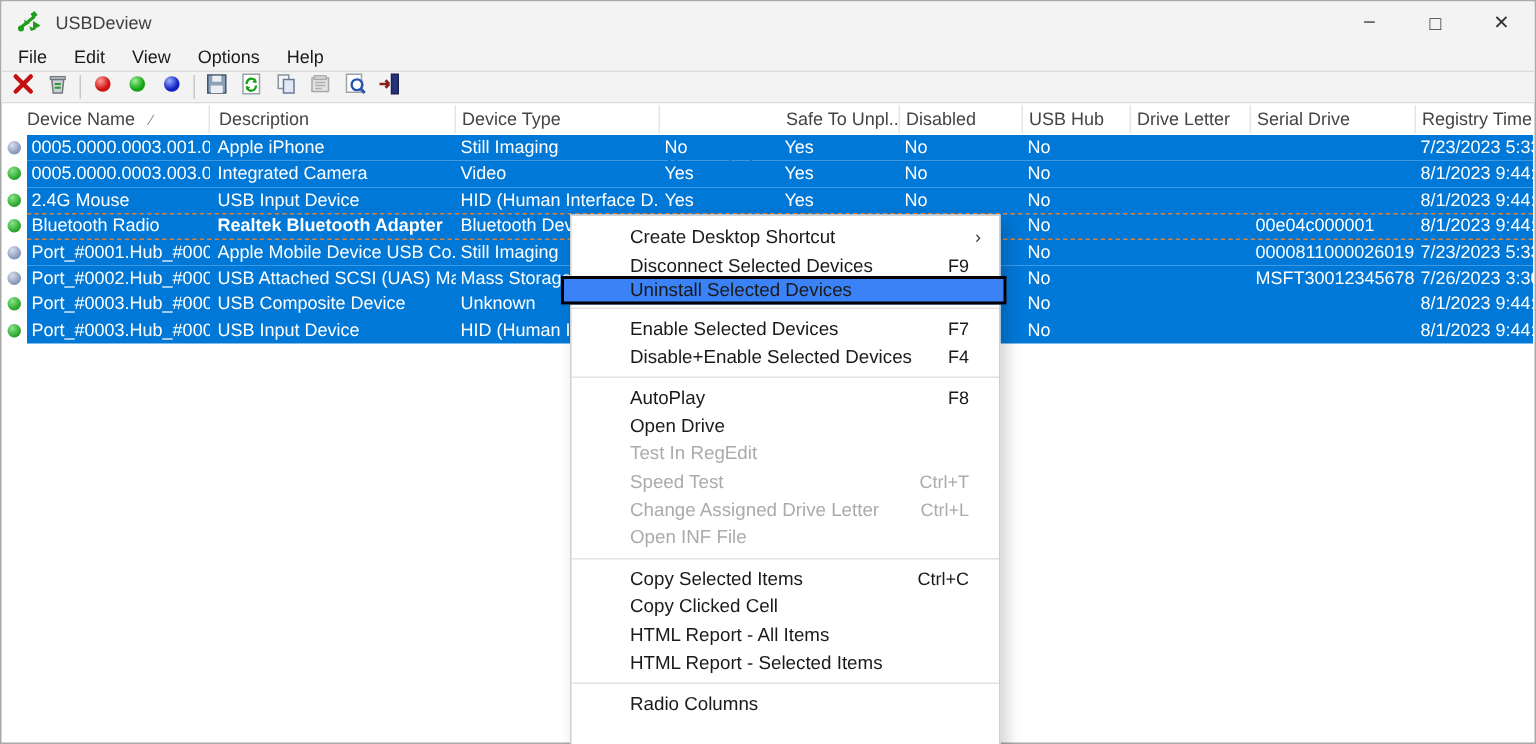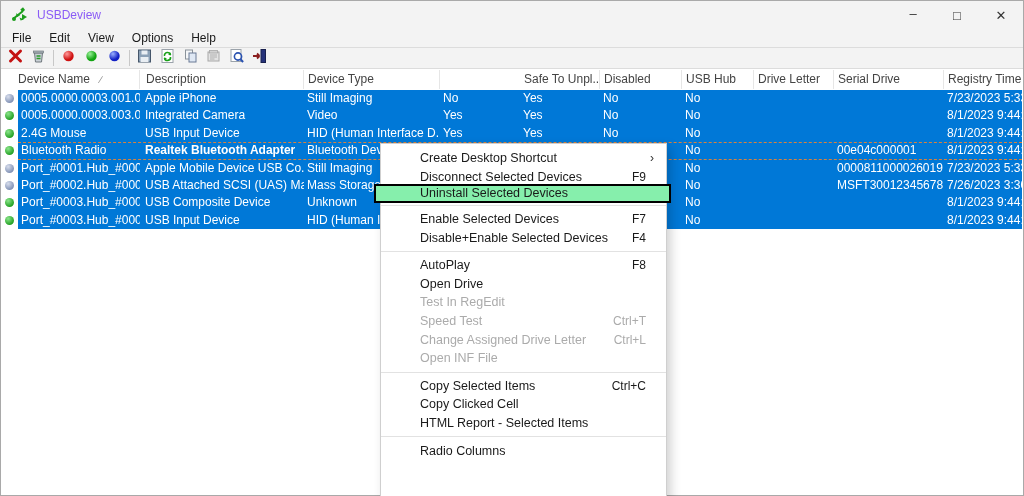--- a/index.html
+++ b/index.html
@@ -6,21 +6,21 @@
   html,body { width:1024px; height:496px; overflow:hidden; background:#fff;
     font-family:"Liberation Sans","DejaVu Sans",sans-serif; }
   .window { position:absolute; left:0; top:0; width:1024px; height:496px;
     border:1px solid #a9a9a9; background:#fff; }
 
   
   .titlebar { position:absolute; left:0; top:0; right:0; height:28px;
     background:#f3f3f3; display:flex; align-items:center; }
   .app-icon { margin:0 8px 0 10px; width:18px; height:18px; display:flex;
     align-items:center; justify-content:center; }
-  .title-text { font-size:12px; color:#8b5cf6; }
+  .title-text { font-size:12px; color:#404040; }
   .win-controls { position:absolute; right:0; top:0; height:28px; display:flex; }
   .win-btn { width:44px; height:28px; display:flex; align-items:center;
     justify-content:center; font-size:13px; color:#333; cursor:default; }
   .win-btn.min span { position:relative; top:-2px; }
 
   
   .menubar { position:absolute; left:0; top:28px; right:0; height:18px;
     background:#f3f3f3; display:flex; align-items:center; padding-left:2px; }
   .menu-item { font-size:12px; color:#1a1a1a; padding:1px 9px; }
 
@@ -62,21 +62,21 @@
     box-shadow:4px 4px 10px rgba(0,0,0,.18); padding-top:5px; z-index:10; }
   .cm-item { position:relative; height:18.6px; display:flex; align-items:center;
     padding-left:39px; padding-right:20px; font-size:12.5px; color:#1a1a1a;
     white-space:nowrap; }
   .cm-label { flex:1 1 auto; }
   .cm-shortcut { flex:0 0 auto; font-size:12px; color:#1a1a1a; }
   .cm-arrow { flex:0 0 auto; font-size:12px; color:#333; margin-right:-8px; }
   .cm-item.disabled .cm-label, .cm-item.disabled .cm-shortcut { color:#ababab; }
   .cm-sep { height:1px; background:#e2e2e2; margin:4px 0; }
   .cm-item.boxed { border:2px solid #000; margin:-2px -5px -2px -7px;
-    padding-left:44px; background:#86efac; }
+    padding-left:44px; background:#3b82f6; }
 </style>
 </head>
 <body>
 
 <div class="window">
 
   <div class="titlebar">
     <span class="app-icon">
       <svg width="16" height="16" viewBox="0 0 16 16">
         <path d="M1 12 L11 4" stroke="#1d9e1d" stroke-width="2" fill="none"></path>
@@ -375,20 +375,23 @@
       </div>
       <div class="cm-sep"></div>
       <div class="cm-item">
         <span class="cm-label">Copy Selected Items</span>
         <span class="cm-shortcut">Ctrl+C</span>
       </div>
       <div class="cm-item">
         <span class="cm-label">Copy Clicked Cell</span>
       </div>
       <div class="cm-item">
+        <span class="cm-label">HTML Report - All Items</span>
+      </div>
+      <div class="cm-item">
         <span class="cm-label">HTML Report - Selected Items</span>
       </div>
       <div class="cm-sep"></div>
       <div class="cm-item">
         <span class="cm-label">Radio Columns</span>
       </div>
     </div>
 
 </div>
 

